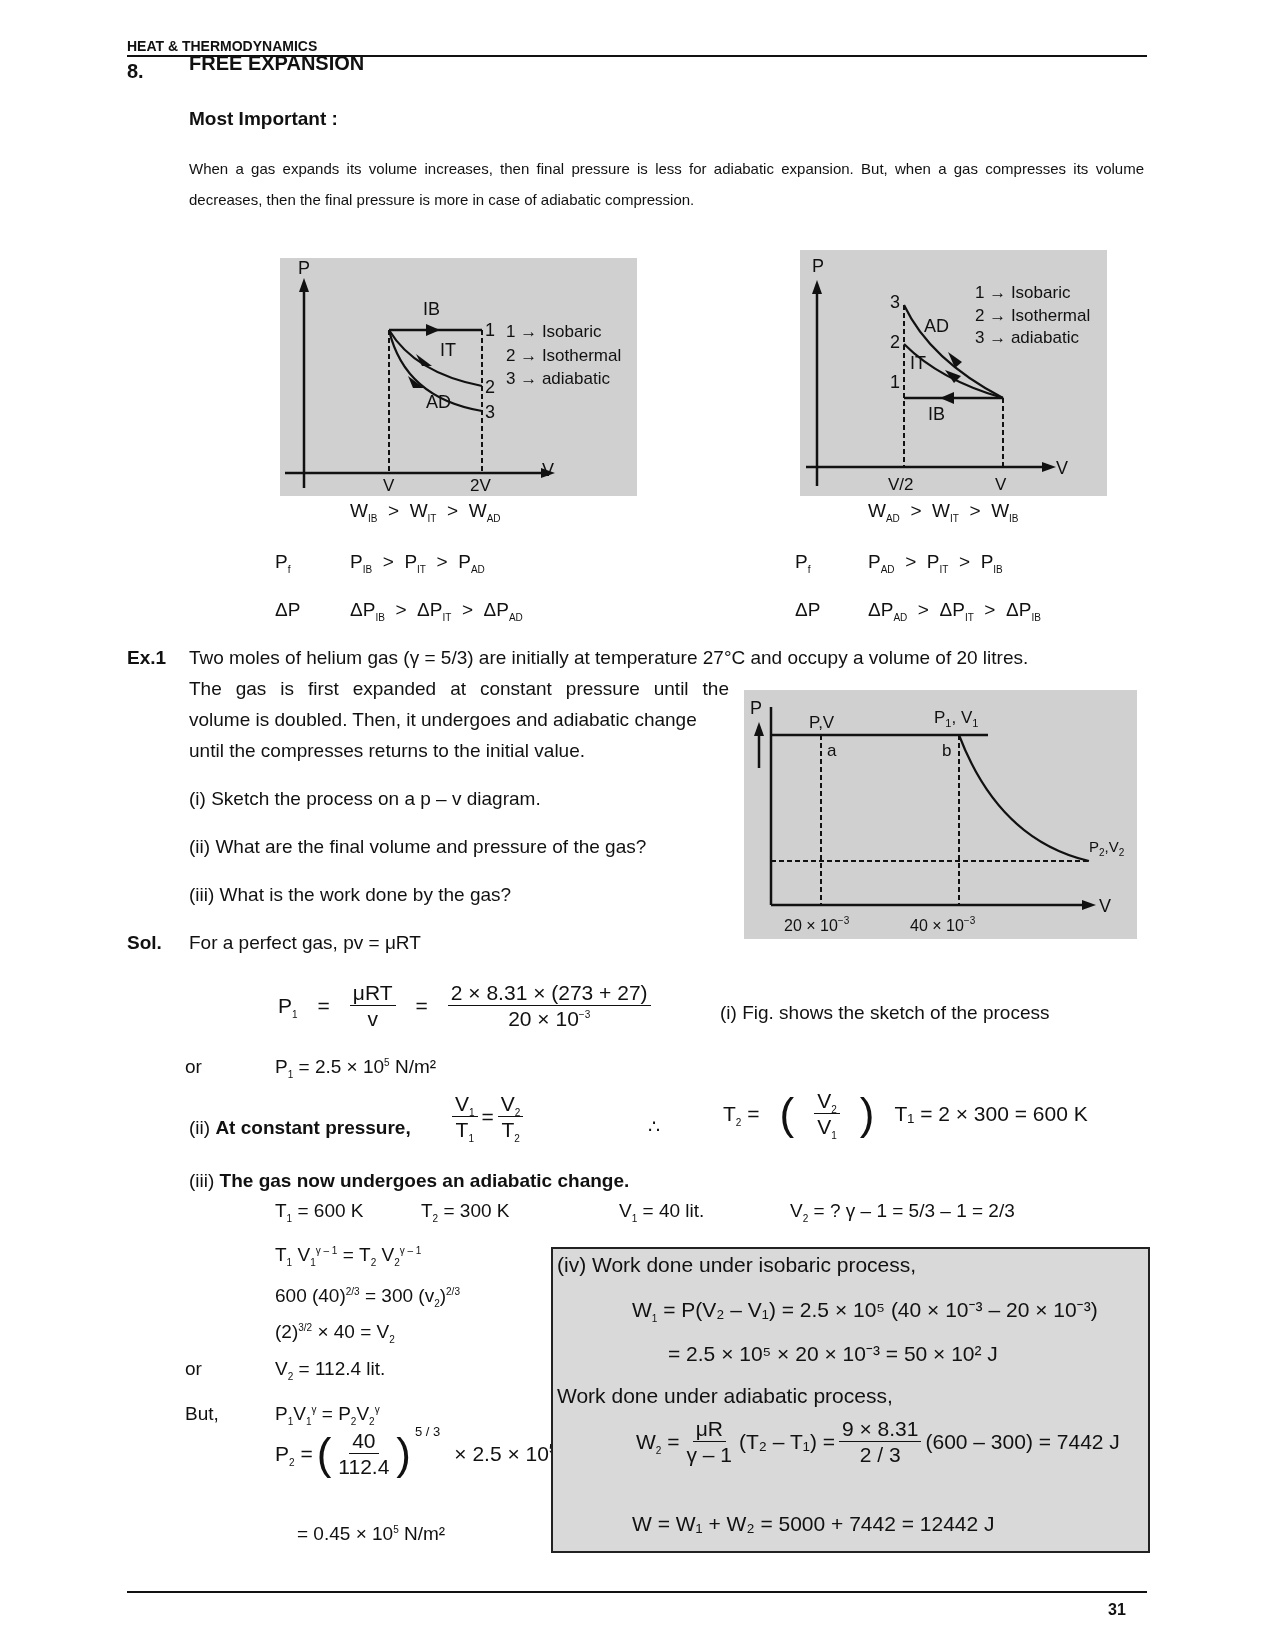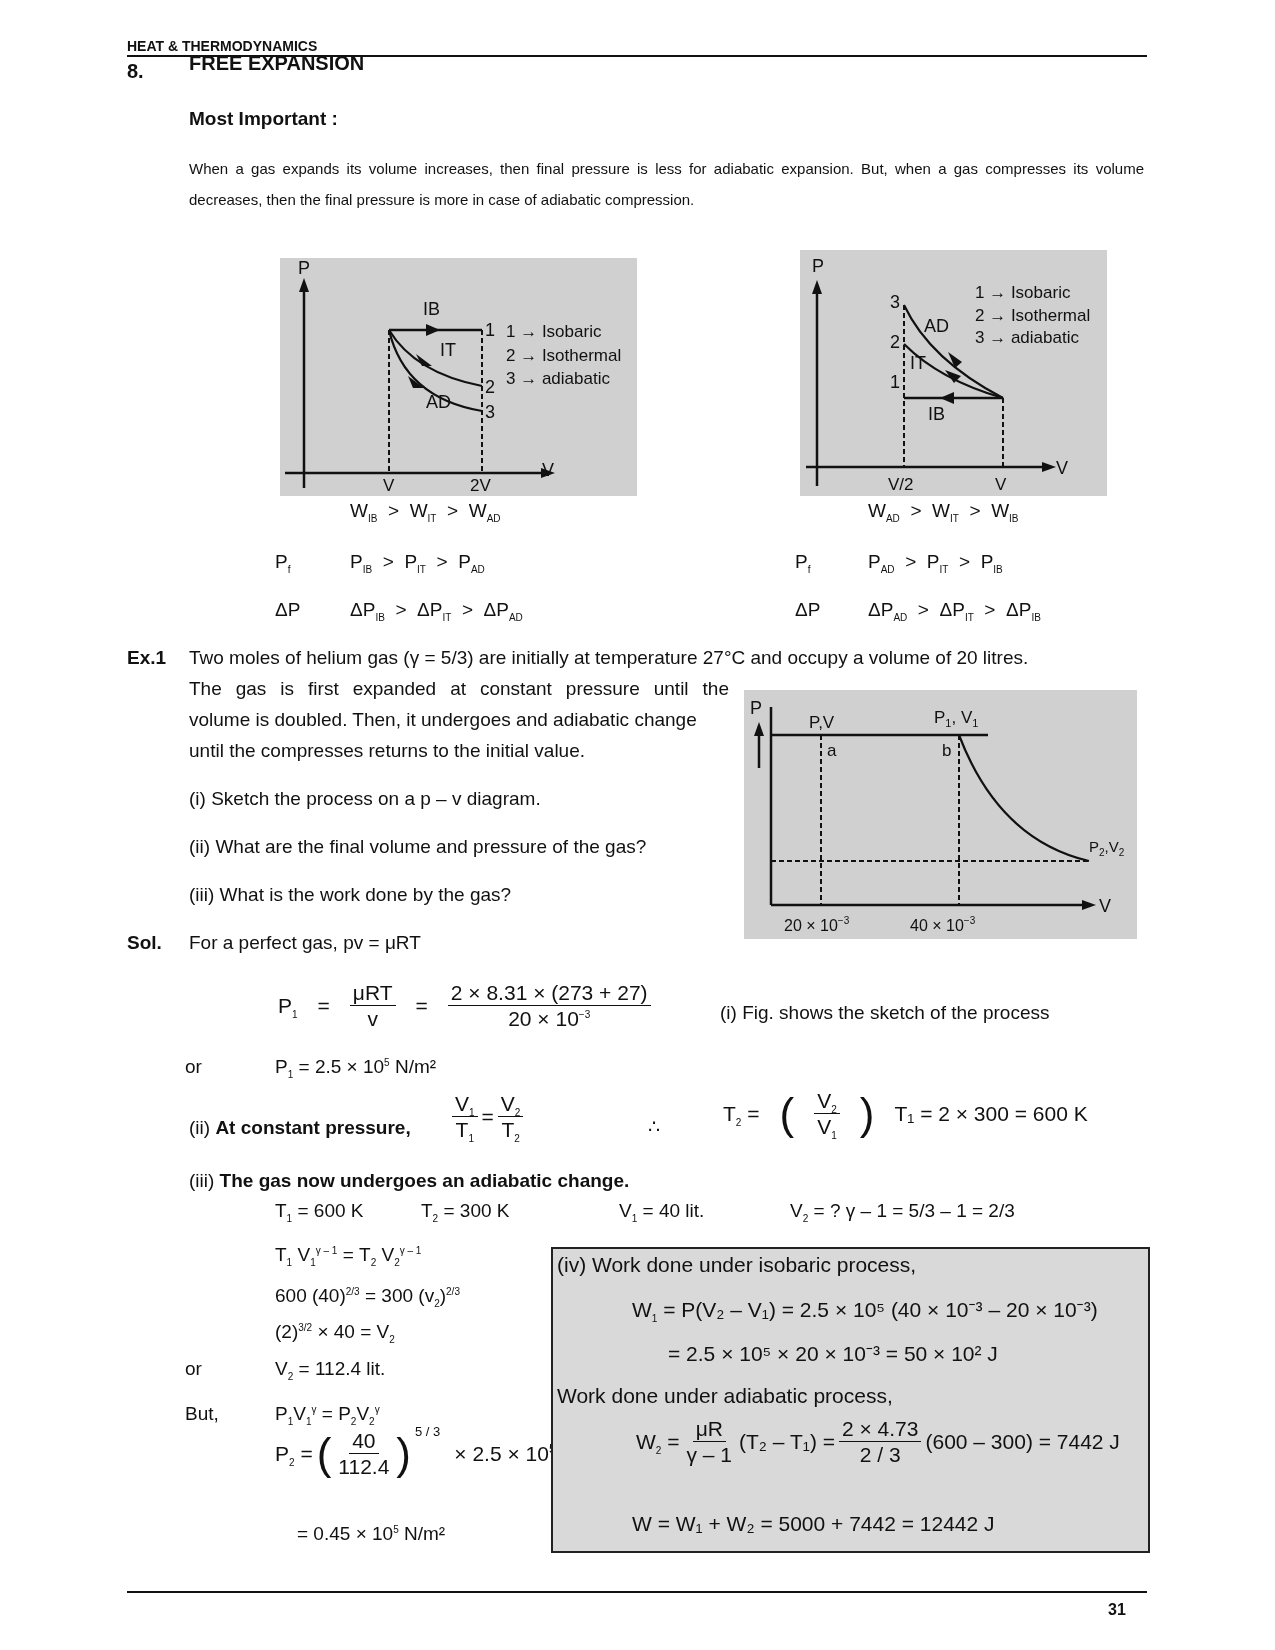--- a/index.html
+++ b/index.html
@@ -251,21 +251,21 @@
 <div class="abs txt" style="left:668px;top:1343px;font-size:21px;">= 2.5 × 10⁵ × 20 × 10⁻³ = 50 × 10² J</div>
 <div class="abs txt" style="left:557px;top:1385px;font-size:21px;">Work done under adiabatic process,</div>
 <div class="abs txt" style="left:636px;top:1418px;font-size:21px;display:flex;align-items:center;gap:4px;">
   <span>W<sub>2</sub> =</span>
   <span class="frac">
       <span class="num">μR</span>
       <span class="den">γ – 1</span>
     </span>
   <span>(T₂ – T₁)  =</span>
   <span class="frac">
-      <span class="num">2 × 4.73</span>
+      <span class="num">9 × 8.31</span>
       <span class="den">2 / 3</span>
     </span>
   <span>(600 – 300) = 7442 J</span>
 </div>
 <div class="abs txt" style="left:632px;top:1513px;font-size:21px;">W = W₁ + W₂ = 5000 + 7442  = 12442 J</div>
 
 <div class="abs frule"></div>
 <div class="abs txt b" style="left:1108px;top:1602px;font-size:16px;">31</div>
 
 </body></html>

